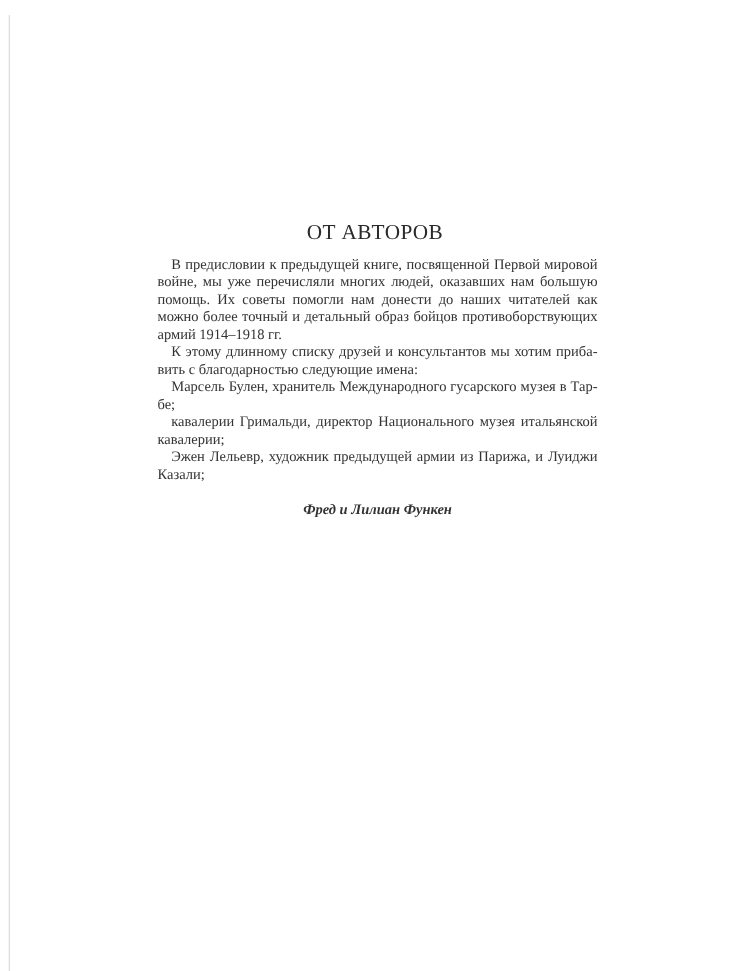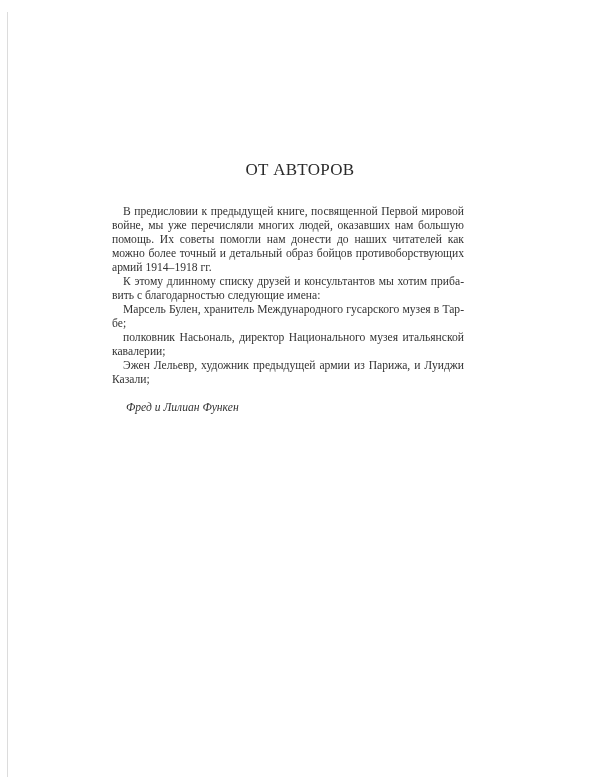--- a/index.html
+++ b/index.html
@@ -20,62 +20,63 @@
       left: 7px;
       top: 12px;
       width: 1px;
       height: 765px;
       background: #dcdcdc;
     }
     .title {
       position: absolute;
       left: 0;
       width: 600px;
-      top: 160px;
+      top: 176px;
       text-align: center;
       font-size: 17px;
       letter-spacing: 0.3px;
       color: #2a2a2a;
       margin: 0;
       font-weight: normal;
     }
     .body-text {
       position: absolute;
-      left: 112px;
+      left: 126px;
       top: 205px;
       width: 352px;
       font-size: 11.6px;
       line-height: 14px;
       color: #333;
       text-align: justify;
       hyphens: manual;
     }
     .body-text p {
       margin: 0;
       text-indent: 11px;
     }
     .signature {
       position: absolute;
       left: 126px;
       width: 352px;
       top: 401px;
-      text-align: left;
+      text-align: center;
       font-style: italic;
       font-size: 11.6px;
       color: #333;
+      font-weight: bold;
     }
   </style>
 </head>
 <body>
 
 <div class="page-edge"></div>
 
 <h1 class="title">ОТ АВТОРОВ</h1>
 
 <div class="body-text">
   <p>В предисловии к предыдущей книге, посвященной Первой мировой войне, мы уже перечисляли многих людей, оказавших нам большую помощь. Их советы помогли нам донести до наших читателей как мож­но более точный и детальный образ бойцов противоборствующих ар­мий 1914–1918 гг.</p>
   <p>К этому длинному списку друзей и консультантов мы хотим приба­вить с благодарностью следующие имена:</p>
   <p>Марсель Булен, хранитель Международного гусарского музея в Тар­бе;</p>
-  <p>полковник Насьональ, директор Национального музея итальянской кавалерии;</p>
+  <p>кавалерии Гримальди, директор Национального музея итальянской кавалерии;</p>
   <p>Эжен Лельевр, художник предыдущей армии из Парижа, и Луиджи Казали;</p>
 </div>
 
 <div class="signature">Фред и Лилиан Функен</div>
 
 </body></html>

